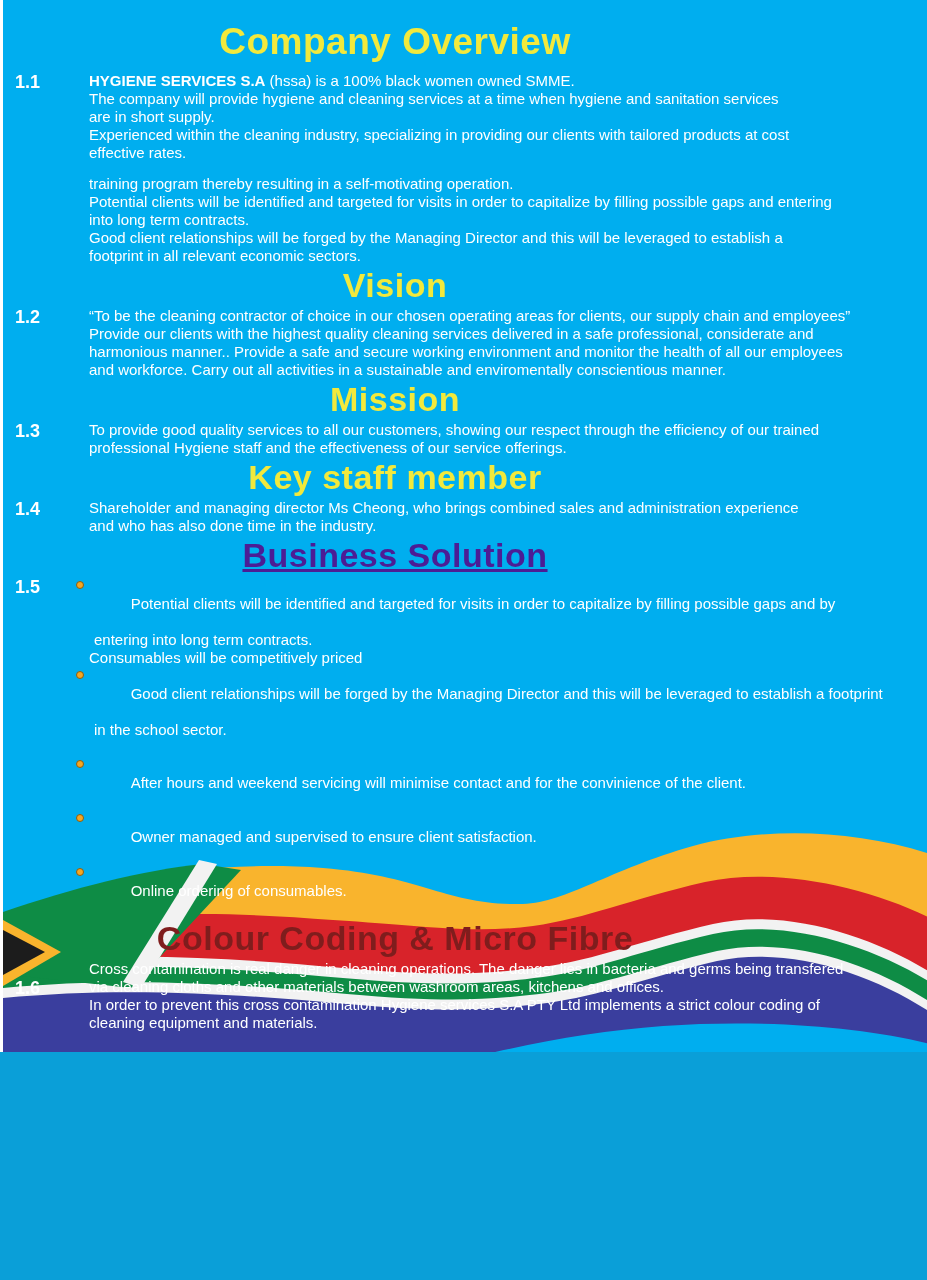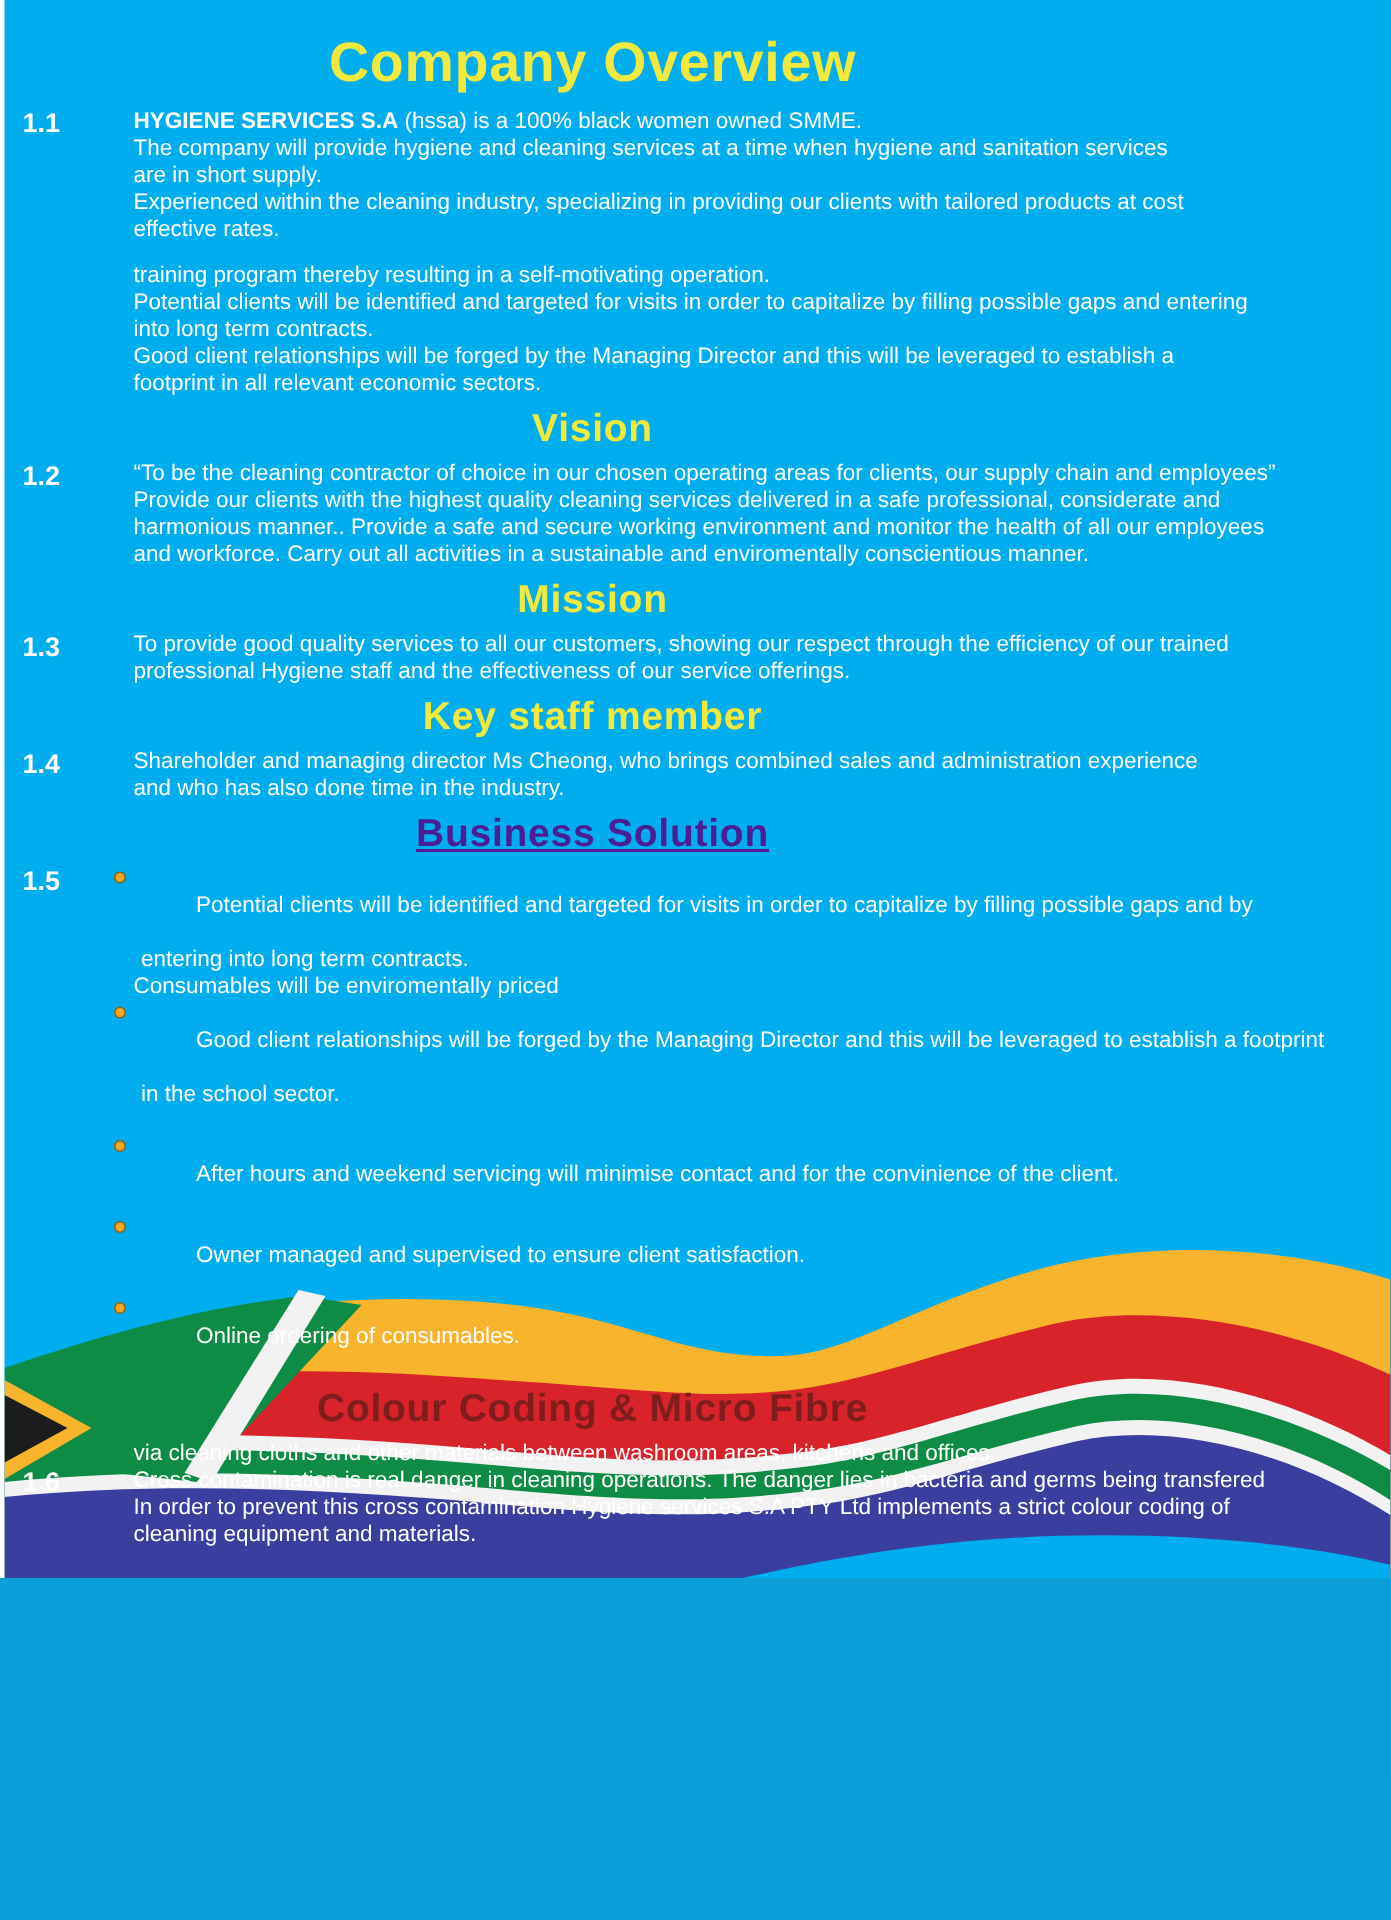--- a/index.html
+++ b/index.html
@@ -16,21 +16,21 @@
   }
   .content { position:relative; padding:22px 0 0 12px; z-index:2; }
   h1.title {
     width:760px; text-align:center;
     font-size:37px; line-height:40px; font-weight:700;
     margin-bottom:10px;
     letter-spacing:0.5px;
   }
   h2.heading {
     width:760px; text-align:center;
-    font-size:26px; line-height:36px; font-weight:700;
+    font-size:34px; line-height:36px; font-weight:700;
     margin:2px 0 4px 0;
     letter-spacing:0.5px;
   }
   .row { display:flex; align-items:flex-start; }
   .num { flex:0 0 45px; font-weight:700; font-size:18px; padding-top:1px; }
   .num.down { padding-top:19px; }
   .text { flex:1 1 auto;margin-left:29px; }
   .line { white-space:pre; }
   .para-gap { margin-top:13px; }
   .cont { white-space:pre; padding-left:5px; }
@@ -110,21 +110,21 @@
     </div>
 
     <h2 class="heading" style="color: #4c1d95; text-decoration: underline;">Business Solution</h2>
     <div class="row">
       <span class="num">1.5</span>
       <div class="text">
         <div class="bullet-row">
           <span class="dot" style="border: 1px solid rgb(138, 94, 16); background-color: rgb(245, 166, 35);"></span><span>Potential clients will be identified and targeted for visits in order to capitalize by filling possible gaps and by</span>
         </div>
         <div class="cont">entering into long term contracts.</div>
-        <div class="line">Consumables will be enviromentally priced</div>
+        <div class="line">Consumables will be competitively priced</div>
         <div class="bullet-row">
           <span class="dot" style="border: 1px solid rgb(138, 94, 16); background-color: rgb(245, 166, 35);"></span><span>Good client relationships will be forged by the Managing Director and this will be leveraged to establish a footprint</span>
         </div>
         <div class="cont">in the school sector.</div>
         <div class="group-gap"></div>
         <div class="bullet-row">
           <span class="dot" style="border: 1px solid rgb(138, 94, 16); background-color: rgb(245, 166, 35);"></span><span>After hours and weekend servicing will minimise contact and for the convinience of the client.</span>
         </div>
         <div class="bullet-row">
           <span class="dot" style="border: 1px solid rgb(138, 94, 16); background-color: rgb(245, 166, 35);"></span><span>Owner managed and supervised to ensure client satisfaction.</span>
@@ -133,22 +133,22 @@
           <span class="dot" style="border: 1px solid rgb(138, 94, 16); background-color: rgb(245, 166, 35);"></span><span>Online ordering of consumables.</span>
         </div>
       </div>
     </div>
 
     <h2 class="heading" style="color: #7f1d1d;">Colour Coding &amp; Micro Fibre</h2>
     <div class="row">
       <span class="num down">1.6</span>
       <div class="text">
         <div>
+            <div class="line">Cross contamination is real danger in cleaning operations. The danger lies in bacteria and germs being transfered</div>
             <div class="line">via cleaning cloths and other materials between washroom areas, kitchens and offices.</div>
-            <div class="line">Cross contamination is real danger in cleaning operations. The danger lies in bacteria and germs being transfered</div>
             <div class="line">In order to prevent this cross contamination Hygiene services S.A PTY Ltd implements a strict colour coding of</div>
             <div class="line">cleaning equipment and materials.</div>
           </div>
         <div class="code-row">
           <span>Offices, Receptions, Common Areas</span><span class="code-sep" style="color: rgb(43, 46, 131);">-</span><span class="code-value" style="color: rgb(43, 46, 131);">BLUE</span>
         </div>
         <div class="code-row">
           <span class="dot" style="border: 1px solid rgb(138, 94, 16); background-color: rgb(245, 166, 35);"></span><span>Kitchens</span><span class="code-sep" style="color: rgb(255, 255, 255);">-</span><span class="code-value" style="color: rgb(30, 138, 68);">GREEN</span>
         </div>
         <div class="code-row">

